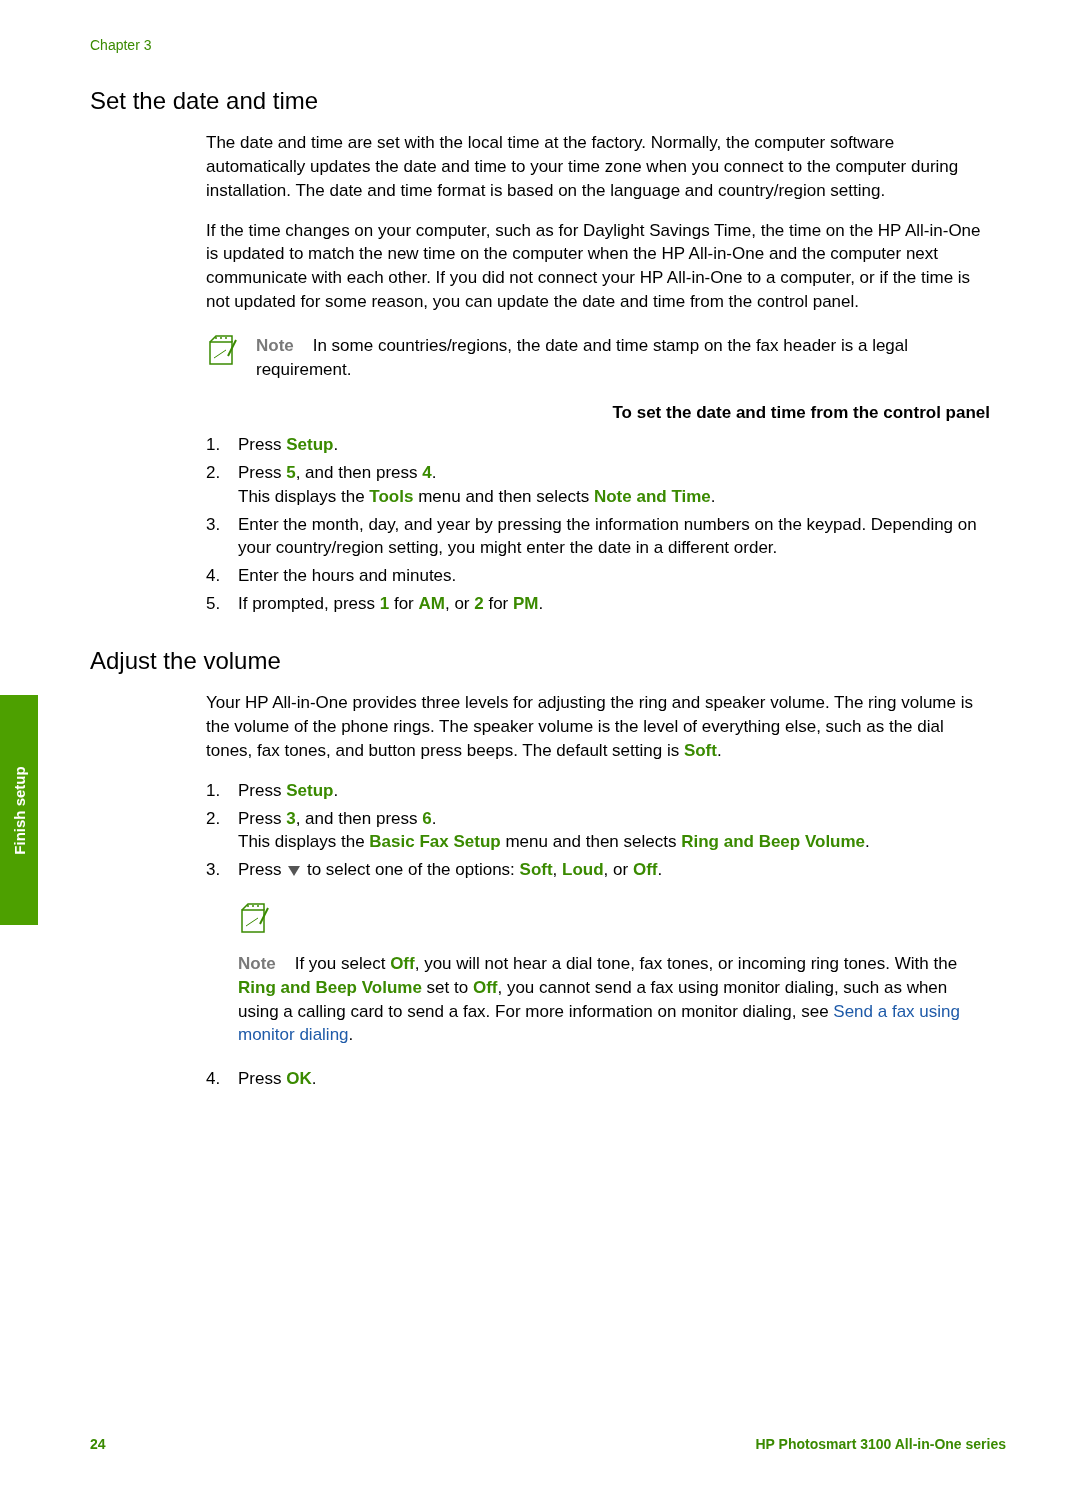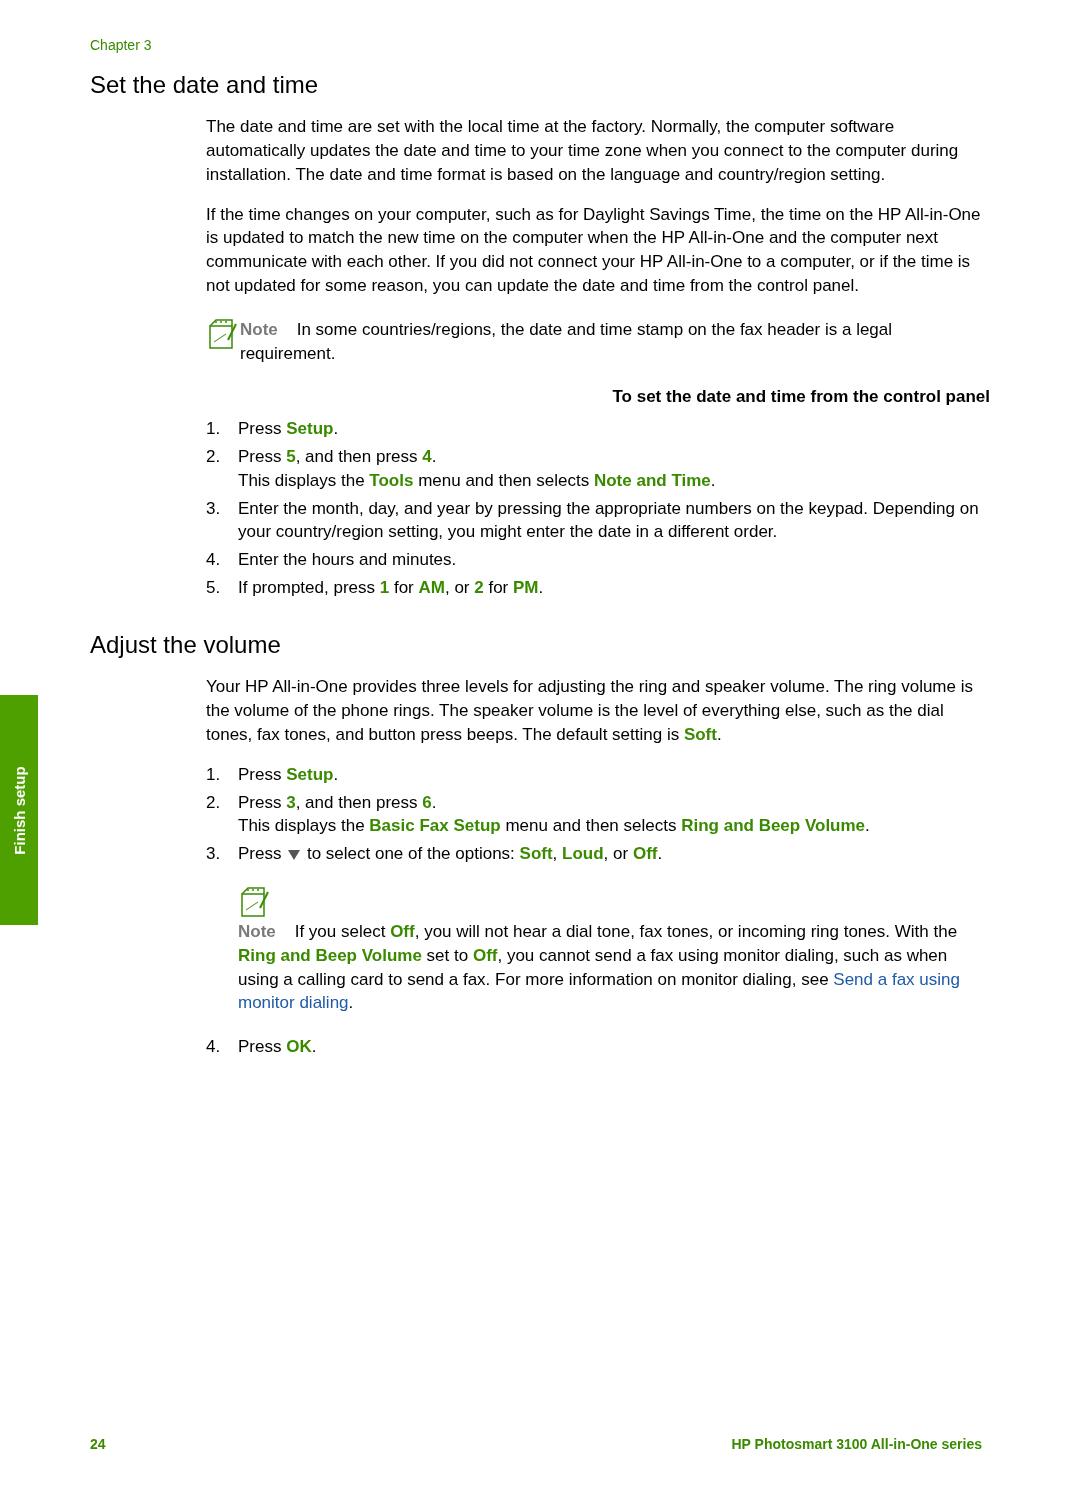--- a/index.html
+++ b/index.html
@@ -30,35 +30,36 @@
     font-size: 15px;
     transform: rotate(-90deg);
     white-space: nowrap;
   }
   .page {
     padding: 36px 90px 0 90px;
   }
   .chapter {
     color: #3a8a00;
     font-size: 14px;
-    margin-bottom: 12px;
+    margin-bottom: 28px;
   }
   .h1 {
     font-weight: normal;
     font-size: 24px;
     margin-bottom: 14px;
   }
   .body-block {
     margin-left: 116px;
   }
   .para {
     margin-bottom: 16px;
   }
   .note-row {
     display: flex;
+    gap: 16px;
     margin-bottom: 20px;
     margin-top: 20px;
   }
   .note-row.nested {
     margin-left: 32px;
     flex-direction: column;
   }
   .note-icon {
     flex: 0 0 34px;
     height: 34px;
@@ -95,21 +96,21 @@
     border-left: 6px solid transparent;
     border-right: 6px solid transparent;
     border-top: 10px solid #555;
     vertical-align: middle;
     margin: 0 2px;
   }
   .footer {
     position: absolute;
     bottom: 40px;
     left: 90px;
-    right: 98px;
+    right: 74px;
     display: flex;
     justify-content: space-between;
     font-weight: bold;
     font-size: 14px;
     color: #3a8a00;
     align-items: center;
   }
 </style>
 </head>
 <body>
@@ -155,21 +156,21 @@
       </li>
       <li>
         <span class="num">2.</span>
         <span class="step-body">
           <span>Press </span><span class="kw">5</span><span>, and then press </span><span class="kw">4</span><span>.</span><br>
           <span>This displays the </span><span class="kw">Tools</span><span> menu and then selects </span><span class="kw">Note and Time</span><span>.</span>
         </span>
       </li>
       <li>
         <span class="num">3.</span>
-        <span class="step-body">Enter the month, day, and year by pressing the appropriate numbers on the keypad. Depending on your country/region setting, you might enter the date in a different order.</span>
+        <span class="step-body">Enter the month, day, and year by pressing the information numbers on the keypad. Depending on your country/region setting, you might enter the date in a different order.</span>
       </li>
       <li>
         <span class="num">4.</span>
         <span class="step-body">Enter the hours and minutes.</span>
       </li>
       <li>
         <span class="num">5.</span>
         <span class="step-body">
           <span>If prompted, press </span><span class="kw">1</span><span> for </span><span class="kw">AM</span><span>, or </span><span class="kw">2</span><span> for </span><span class="kw">PM</span><span>.</span><br>
         </span>

